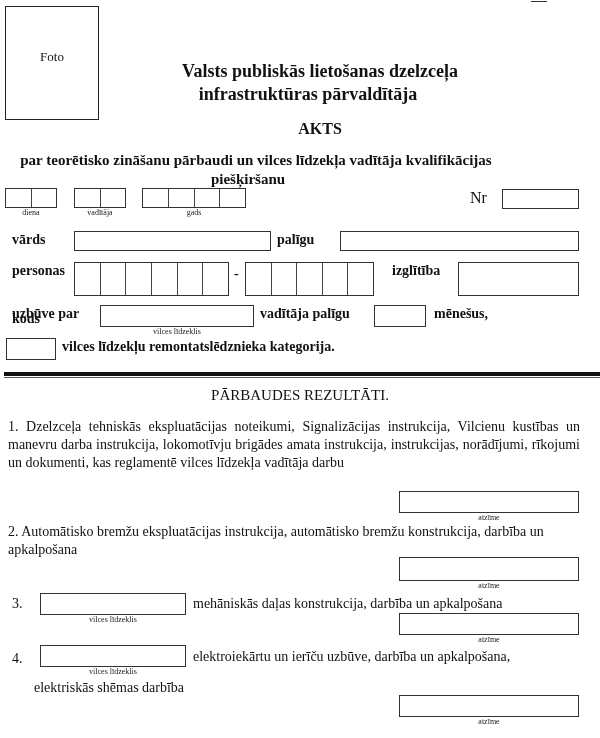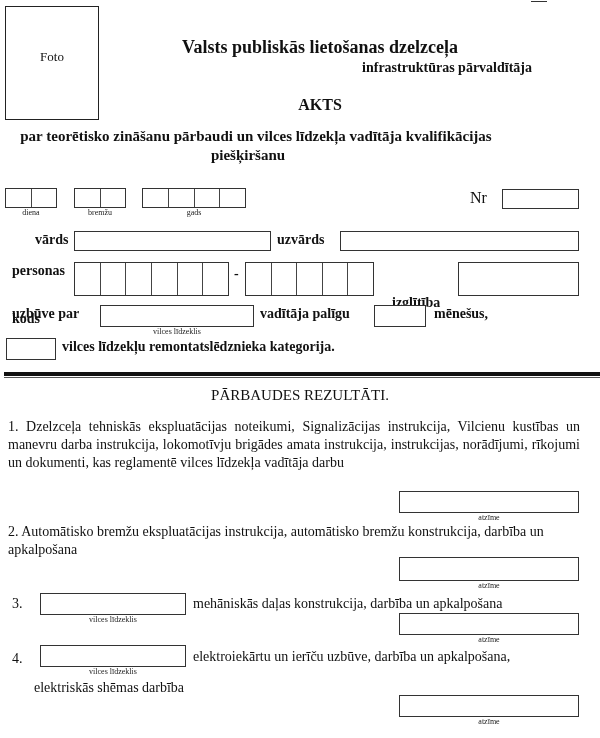--- a/index.html
+++ b/index.html
@@ -6,82 +6,82 @@
   body{width:600px;height:738px;position:relative;overflow:hidden;font-family:"Liberation Serif","DejaVu Serif",serif;color:#111;}
   .abs{position:absolute;}
   .box{position:absolute;border:1px solid #333;background:#fff;box-sizing:border-box;}
   .cells{position:absolute;display:flex;border:1px solid #333;box-sizing:border-box;background:#fff;}
   .cells .c{flex:1;border-right:1px solid #444;}
   .cells .c:last-child{border-right:none;}
   .b{font-weight:bold;}
   .cap{position:absolute;font-size:8px;color:#222;text-align:center;}
   .t{position:absolute;font-size:14px;line-height:18px;}
   .lbl{position:absolute;font-size:14px;font-weight:bold;}
-  .title{position:absolute;font-weight:bold;text-align:center;}
+  .title{position:absolute;font-weight:bold;text-align:center;margin-top:24px;}
 </style>
 </head>
 <body>
 
 <div class="abs" data-name="corner-mark" style="left:531px;top:1px;width:16px;height:1px;background:#333;"></div>
 
 <div class="box" data-name="photo-box" style="left:5px;top:6px;width:94px;height:114px;border-color:#222;">
   <div data-name="photo-label" style="position:absolute;left:0;right:0;top:42px;text-align:center;font-size:13px;">Foto</div>
 </div>
 
 <div class="title" data-name="org-line-1" style="left:120px;width:400px;top:37px;font-size:18px;">Valsts publiskās lietošanas dzelzceļa</div>
-<div class="title" data-name="org-line-2" style="left:132px;width:400px;top:60px;font-size:14px;text-align:right;">infrastruktūras pārvaldītāja</div>
+<div class="title" data-name="org-line-2" style="left:108px;width:400px;top:60px;font-size:18px;">infrastruktūras pārvaldītāja</div>
 <div class="title" data-name="doc-type" style="left:220px;width:200px;top:96px;font-size:16px;">AKTS</div>
 <div class="title" data-name="subtitle-line-1" style="left:0;width:512px;top:128px;font-size:15px;">par  teorētisko zināšanu pārbaudi un vilces līdzekļa vadītāja kvalifikācijas</div>
 <div class="title" data-name="subtitle-line-2" style="left:0;width:496px;top:147px;font-size:15px;">piešķiršanu</div>
 
 <div class="cells" data-name="day-input" style="left:5px;top:188px;width:52px;height:20px;">
     <div class="c"></div>
     <div class="c"></div>
   </div>
 <div class="cap" data-name="day-caption" style="left:5px;width:52px;top:208px;">diena</div>
 <div class="cells" data-name="month-input" style="left:74px;top:188px;width:52px;height:20px;">
     <div class="c"></div>
     <div class="c"></div>
   </div>
-<div class="cap" data-name="month-caption" style="left:74px;width:52px;top:208px;">bremžu</div>
+<div class="cap" data-name="month-caption" style="left:74px;width:52px;top:208px;">vadītāja</div>
 <div class="cells" data-name="year-input" style="left:142px;top:188px;width:104px;height:20px;">
     <div class="c"></div>
     <div class="c"></div>
     <div class="c"></div>
     <div class="c"></div>
   </div>
 <div class="cap" data-name="year-caption" style="left:142px;width:104px;top:208px;">gads</div>
 
 <div class="abs" data-name="nr-label" style="left:470px;top:189px;font-size:16px;">Nr</div>
 <div class="box" data-name="nr-input" style="left:502px;top:189px;width:77px;height:20px;"></div>
 
-<div class="lbl" data-name="first-name-label" style="left:12px;top:232px;margin-left:23px;">vārds</div>
+<div class="lbl" data-name="first-name-label" style="left:12px;top:232px;">vārds</div>
 <div class="box" data-name="first-name-input" style="left:74px;top:231px;width:197px;height:20px;"></div>
-<div class="lbl" data-name="last-name-label" style="left:277px;top:232px;">uzvārds</div>
+<div class="lbl" data-name="last-name-label" style="left:277px;top:232px;">palīgu</div>
 <div class="box" data-name="last-name-input" style="left:340px;top:231px;width:239px;height:20px;"></div>
 
 <div class="lbl" data-name="personal-code-label-1" style="left:12px;top:263px;">personas</div>
 <div class="lbl" data-name="personal-code-label-2" style="left:12px;top:280px;margin-top:31px;">kods</div>
 <div class="cells" data-name="personal-code-part-1" style="left:74px;top:262px;width:155px;height:34px;">
     <div class="c"></div>
     <div class="c"></div>
     <div class="c"></div>
     <div class="c"></div>
     <div class="c"></div>
     <div class="c"></div>
   </div>
 <div class="abs b" data-name="personal-code-separator" style="left:234px;top:266px;font-size:14px;">-</div>
 <div class="cells" data-name="personal-code-part-2" style="left:245px;top:262px;width:129px;height:34px;">
     <div class="c"></div>
     <div class="c"></div>
     <div class="c"></div>
     <div class="c"></div>
     <div class="c"></div>
   </div>
-<div class="lbl" data-name="education-label" style="left:392px;top:263px;margin-top:32px;">izglītība</div>
+<div class="lbl" data-name="education-label" style="left:392px;top:263px;">izglītība</div>
 <div class="box" data-name="education-input" style="left:458px;top:262px;width:121px;height:34px;"></div>
 
 <div class="lbl" data-name="works-as-label" style="left:12px;top:306px;">uzbūve par</div>
 <div class="box" data-name="vehicle-type-input" style="left:100px;top:305px;width:154px;height:22px;"></div>
 <div class="cap" data-name="vehicle-type-caption" style="left:100px;width:154px;top:327px;">vilces līdzeklis</div>
 <div class="lbl" data-name="assistant-label" style="left:260px;top:306px;text-align:center;">vadītāja palīgu</div>
 <div class="box" data-name="months-input" style="left:374px;top:305px;width:52px;height:22px;"></div>
 <div class="lbl" data-name="months-label" style="left:434px;top:306px;">mēnešus,</div>
 
 <div class="box" data-name="category-input" style="left:6px;top:338px;width:50px;height:22px;"></div>

